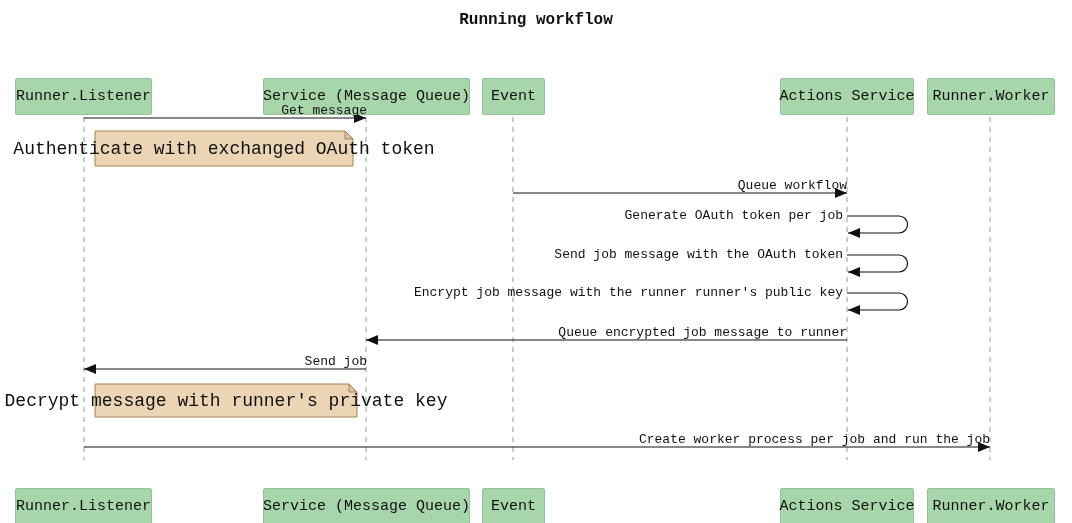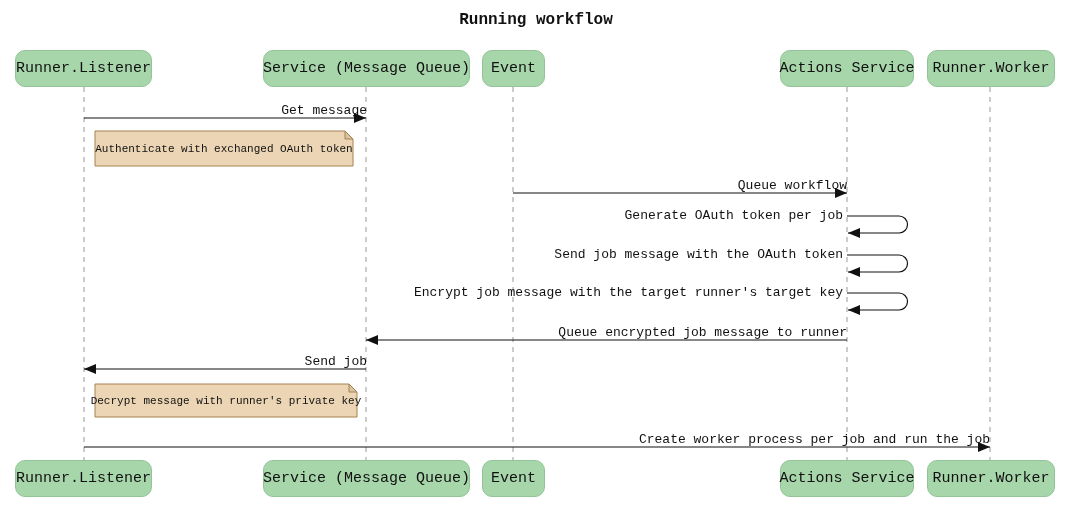--- a/index.html
+++ b/index.html
@@ -12,31 +12,31 @@
     font-size:16px;font-weight:bold;color:var(--text,#111);
   }
   .layer{position:absolute;left:0;top:0;}
   .lifeline{stroke:var(--lifeline,#999);stroke-width:1;stroke-dasharray:5,5;fill:none;}
   .arrow{stroke:var(--arrow,#111);stroke-width:1.2;fill:none;}
   .note-shape{fill:var(--note-fill,#ebd5b4);stroke:var(--note-border,#a8824f);stroke-width:1;}
   .note-fold-line{fill:none;stroke:var(--note-border,#a8824f);stroke-width:1;}
   .note-fold-shade{fill:rgba(0,0,0,0.08);stroke:none;}
   .actor{
     position:absolute;height:37px;background:var(--actor-fill,#a8d6ab);
-    border:1px solid var(--actor-border,#93c497);border-radius:10px;
+    border:1px solid var(--actor-border,#93c497);border-radius:2px;
     display:flex;align-items:center;justify-content:center;
-    font-size:15px;color:var(--text,#111);box-sizing:border-box;white-space:nowrap;
+    font-size:15px;color:var(--text,#111);box-sizing:border-box;white-space:nowrap;margin-top:28px;
   }
   .msg-label{
     position:absolute;font-size:13px;line-height:15px;text-align:right;
     color:var(--text,#111);white-space:nowrap;
   }
   .msg-label.right{text-align:right;}
   .note-label{
-    position:absolute;font-size:11px;display:flex;align-items:center;justify-content:center;
+    position:absolute;font-size:18px;display:flex;align-items:center;justify-content:center;
     color:var(--text,#111);white-space:nowrap;text-align:center;
   }
 </style>
 </head>
 <body>
 
 <div class="diagram">
 
   <div class="title">Running workflow</div>
 
@@ -103,21 +103,21 @@
       <span>Actions Service</span>
     </div>
   <div class="actor" style="left:927px;top:460px;width:128px;">
       <span>Runner.Worker</span>
     </div>
 
   <div class="msg-label" style="left:84px;width:283px;top:103px;">Get message</div>
   <div class="msg-label" style="left:513px;width:334px;top:178px;">Queue workflow</div>
   <div class="msg-label right" style="left:343px;width:500px;top:208px;">Generate OAuth token per job</div>
   <div class="msg-label right" style="left:343px;width:500px;top:247px;">Send job message with the OAuth token</div>
-  <div class="msg-label right" style="left:343px;width:500px;top:285px;">Encrypt job message with the target runner's target key</div>
+  <div class="msg-label right" style="left:343px;width:500px;top:285px;">Encrypt job message with the runner runner's public key</div>
   <div class="msg-label" style="left:366px;width:481px;top:325px;">Queue encrypted job message to runner</div>
   <div class="msg-label" style="left:84px;width:283px;top:354px;">Send job</div>
   <div class="msg-label" style="left:84px;width:906px;top:432px;">Create worker process per job and run the job</div>
 
   <div class="note-label" style="left:95px;top:131px;width:258px;height:35px;">Authenticate with exchanged OAuth token</div>
   <div class="note-label" style="left:95px;top:384px;width:262px;height:33px;">Decrypt message with runner's private key</div>
 
 </div>
 
 </body></html>

